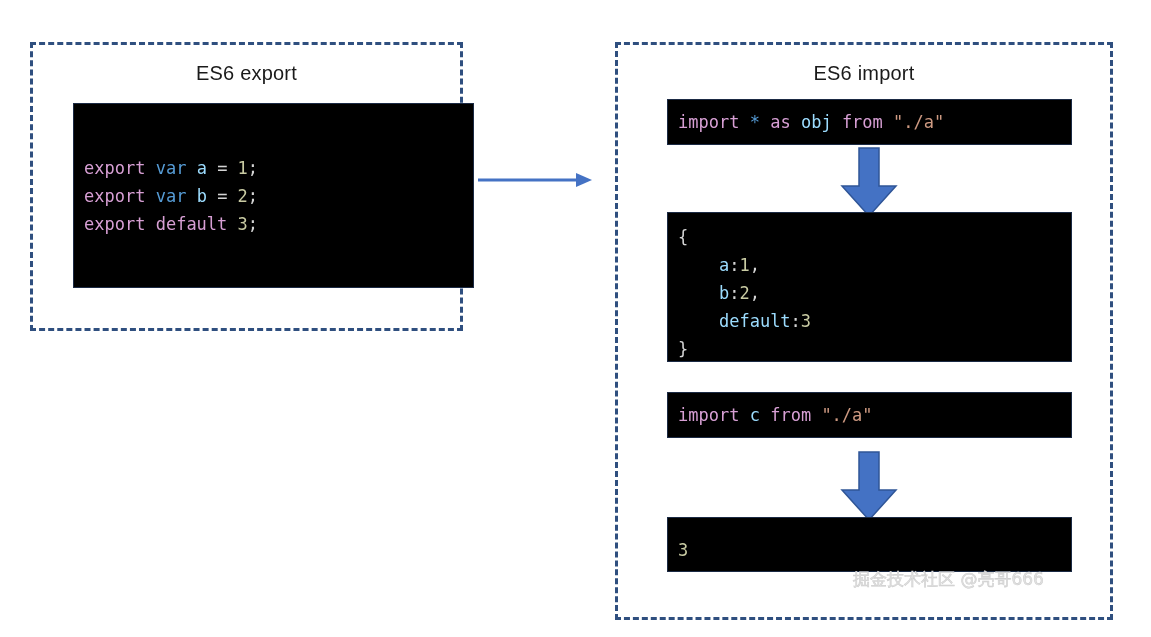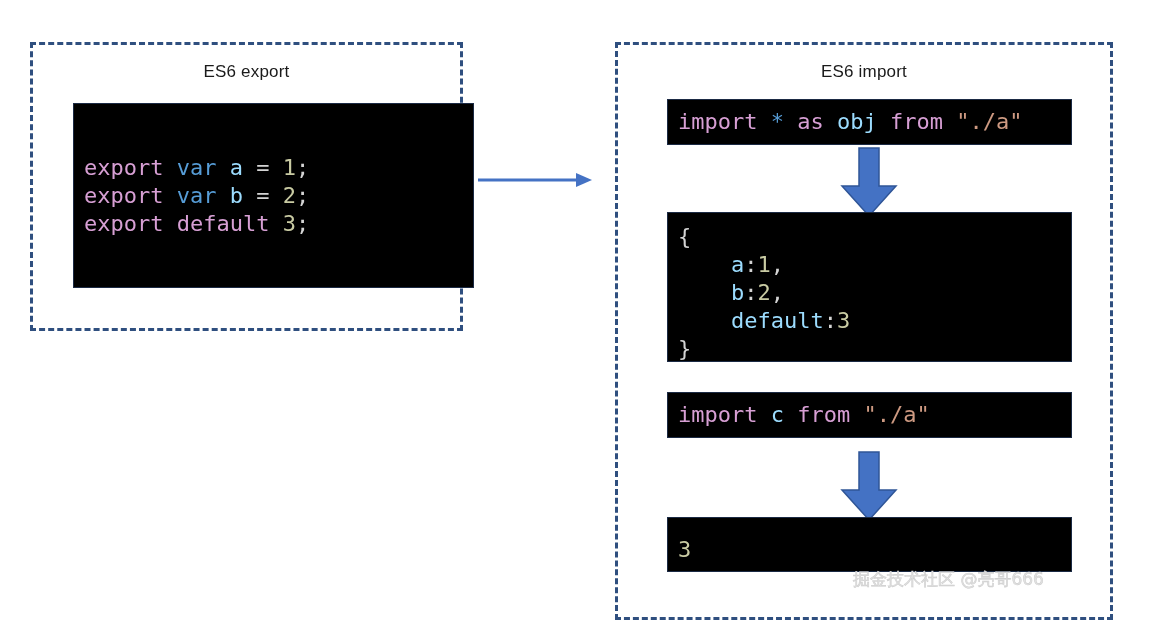--- a/index.html
+++ b/index.html
@@ -23,37 +23,37 @@
     background: #ffffff;
   }
   #panel-export { left: 30px;  top: 42px; width: 433px; height: 289px; }
   #panel-import { left: 615px; top: 42px; width: 498px; height: 578px; }
 
   .panel-title {
     position: absolute;
     left: 0;
     right: 0;
     text-align: center;
-    font-size: 17px;
+    font-size: 20px;
     color: #1a1a1a;
     font-family: "Liberation Sans", sans-serif;
     letter-spacing: .2px;
     white-space: nowrap;
   }
   #panel-export .panel-title { top: 17px; }
   #panel-import .panel-title { top: 17px; }
 
   
   .code-box {
     position: absolute;
     box-sizing: border-box;
     background: #000000;
     border: 1px solid #1b2a44;
     font-family: "DejaVu Sans Mono", "Liberation Mono", monospace;
-    font-size: 22px;
+    font-size: 17px;
     line-height: 28px;
     color: #d4d4d4;
     overflow: hidden;
     white-space: pre;
   }
   .code-inner { position: absolute; left: 10px; }
 
   
   #code-export { left: 73px; top: 103px; width: 401px; height: 185px; }
   #code-export .code-inner { top: 50px; }

